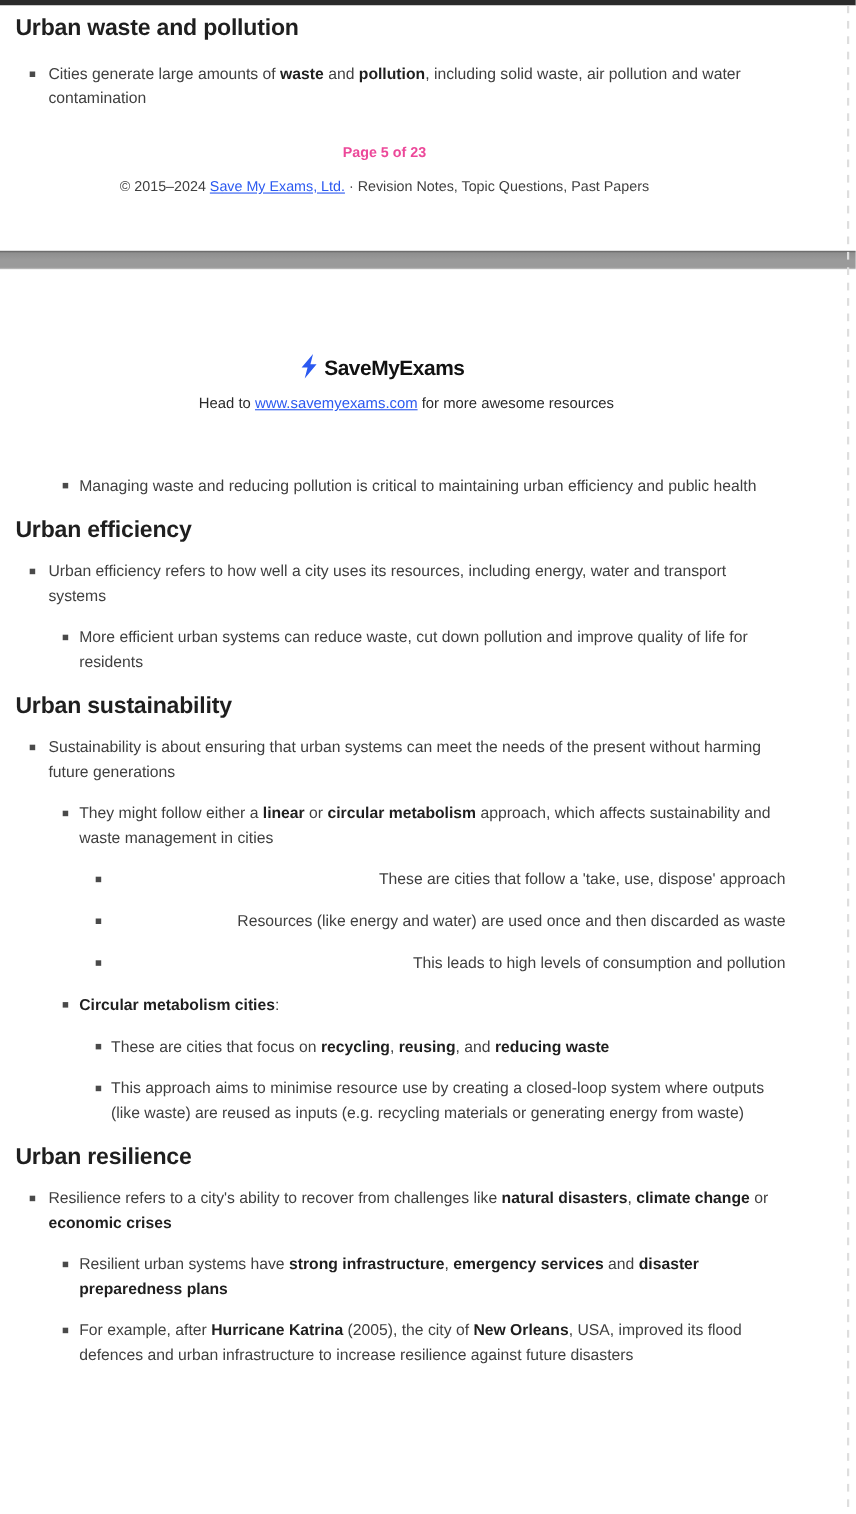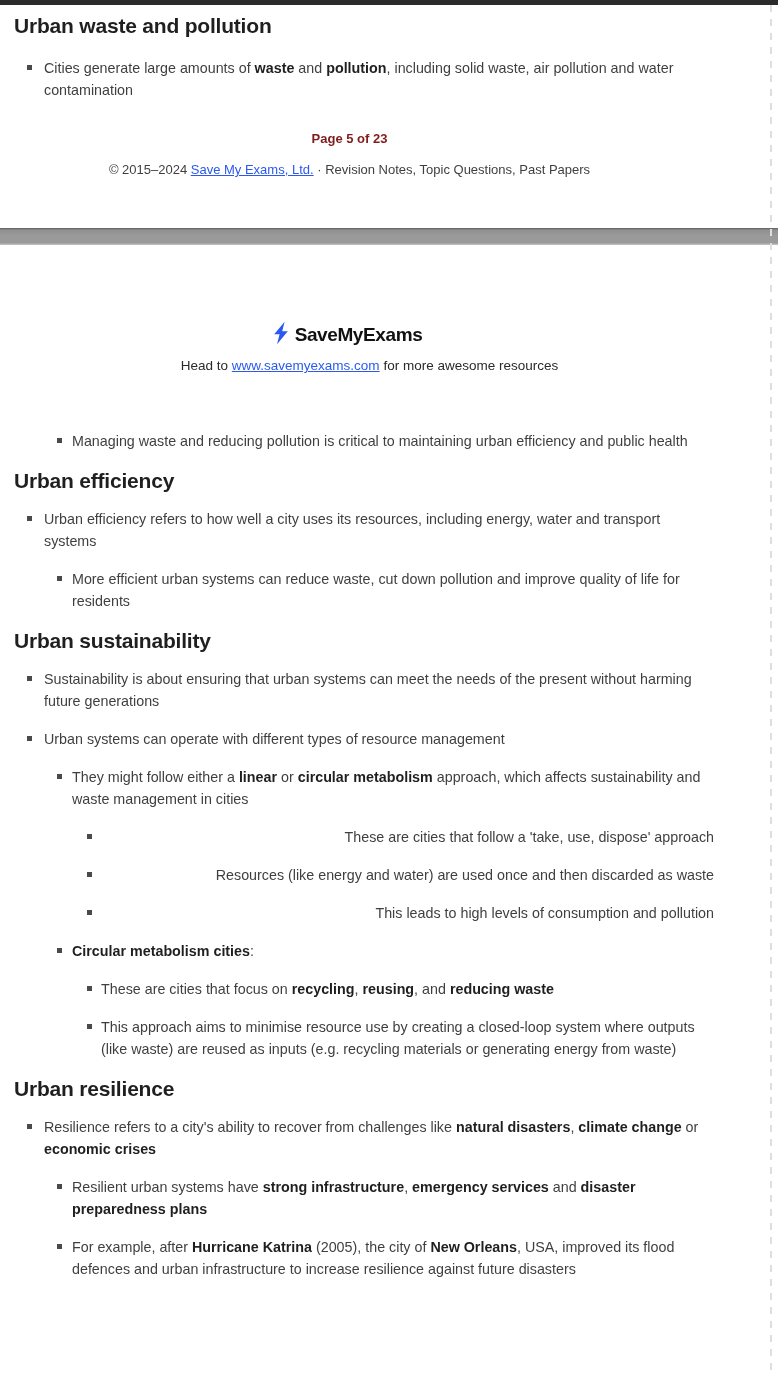--- a/index.html
+++ b/index.html
@@ -116,21 +116,21 @@
   .lv3 > li.item { padding-left: 101px; }
   .lv3 > li.item > .bullet { left: 87px; }
 
   b, strong { color: #1f1f1f; font-weight: bold; }
 
   
   .pg-num {
     text-align: center;
     font-size: 13px;
     font-weight: bold;
-    color: #7f1d1d;
+    color: #ec4899;
     padding-right: 15px;
   }
   .copyright {
     text-align: center;
     font-size: 13px;
     color: #3f3f3f;
     padding-right: 15px;
   }
   .copyright a, .headto a {
     color: #2b59f0;
@@ -226,26 +226,20 @@
               <span class="txt"><span>More efficient urban systems can reduce waste, cut down pollution and improve quality of life for residents</span></span>
             </li>
           </ul>
           <h2 class="heading" style="margin-top: 12px; margin-bottom: 14px;">Urban sustainability</h2>
           <ul class="lvl lv1" style="margin-bottom: 16px;">
             <li class="item" style="margin-bottom: 16px;">
               <span class="bullet"></span>
               <span class="txt"><span>Sustainability is about ensuring that urban systems can meet the needs of the present without harming future generations</span></span>
             </li>
           </ul>
-          <ul class="lvl lv1" style="margin-bottom: 16px;">
-            <li class="item" style="margin-bottom: 16px;">
-              <span class="bullet"></span>
-              <span class="txt"><span>Urban systems can operate with different types of resource management</span></span>
-            </li>
-          </ul>
           <ul class="lvl lv2" style="margin-bottom: 16px;">
             <li class="item" style="margin-bottom: 16px;">
               <span class="bullet"></span>
               <span class="txt"><span>They might follow either a </span><b>linear</b><span> or </span><b>circular metabolism</b><span> approach, which affects sustainability and waste management in cities</span></span>
             </li>
           </ul>
           <ul class="lvl lv3" style="margin-bottom: 16px; text-align: right;">
             <li class="item" style="margin-bottom: 16px;">
               <span class="bullet"></span>
               <span class="txt"><span>These are cities that follow a 'take, use, dispose' approach</span></span>

